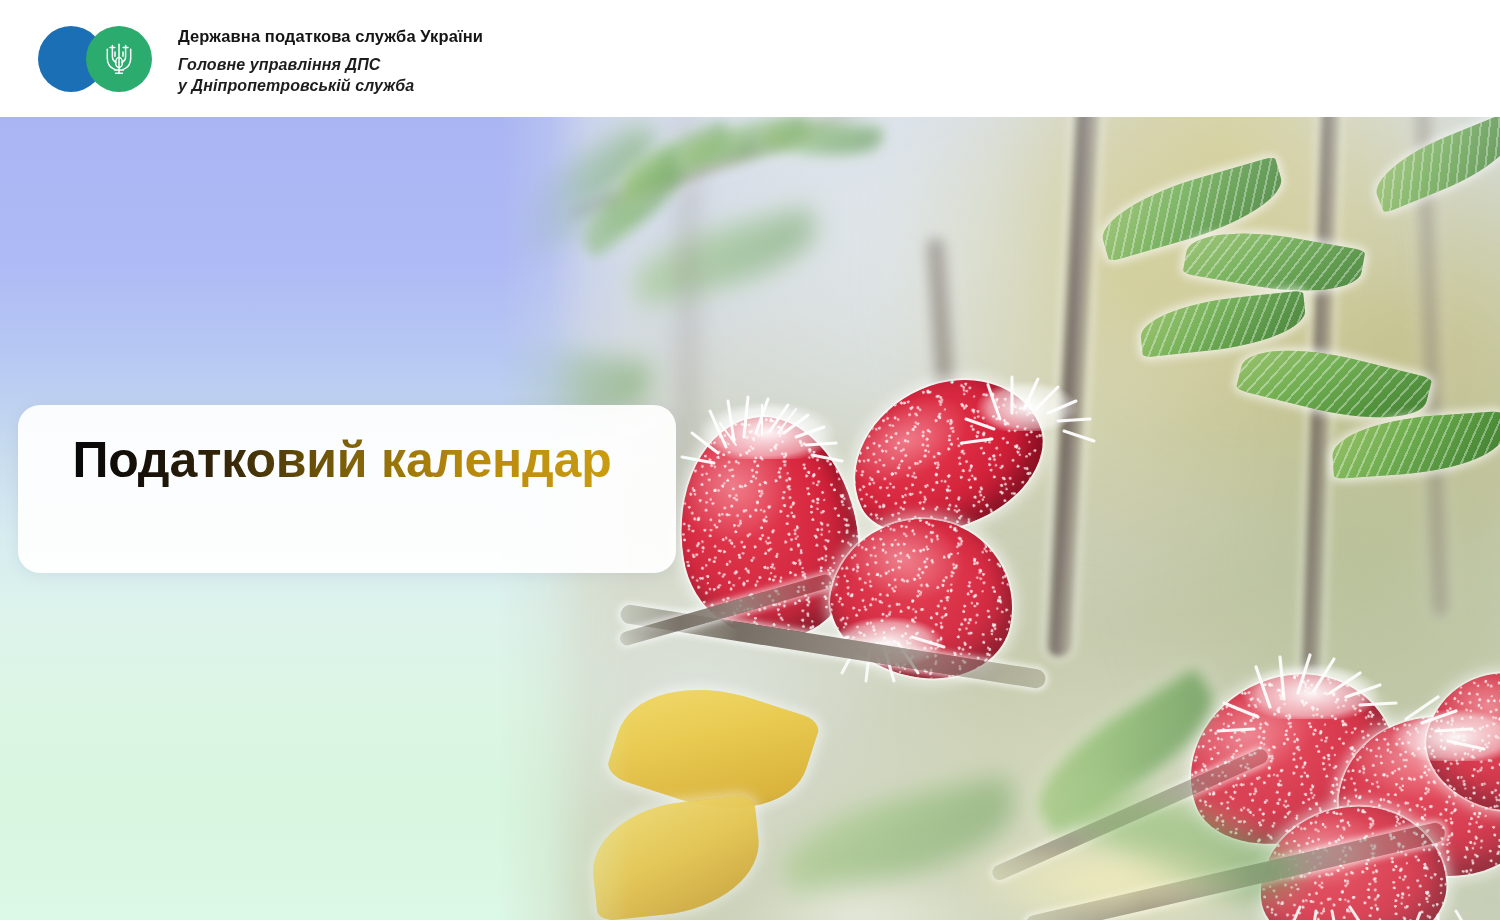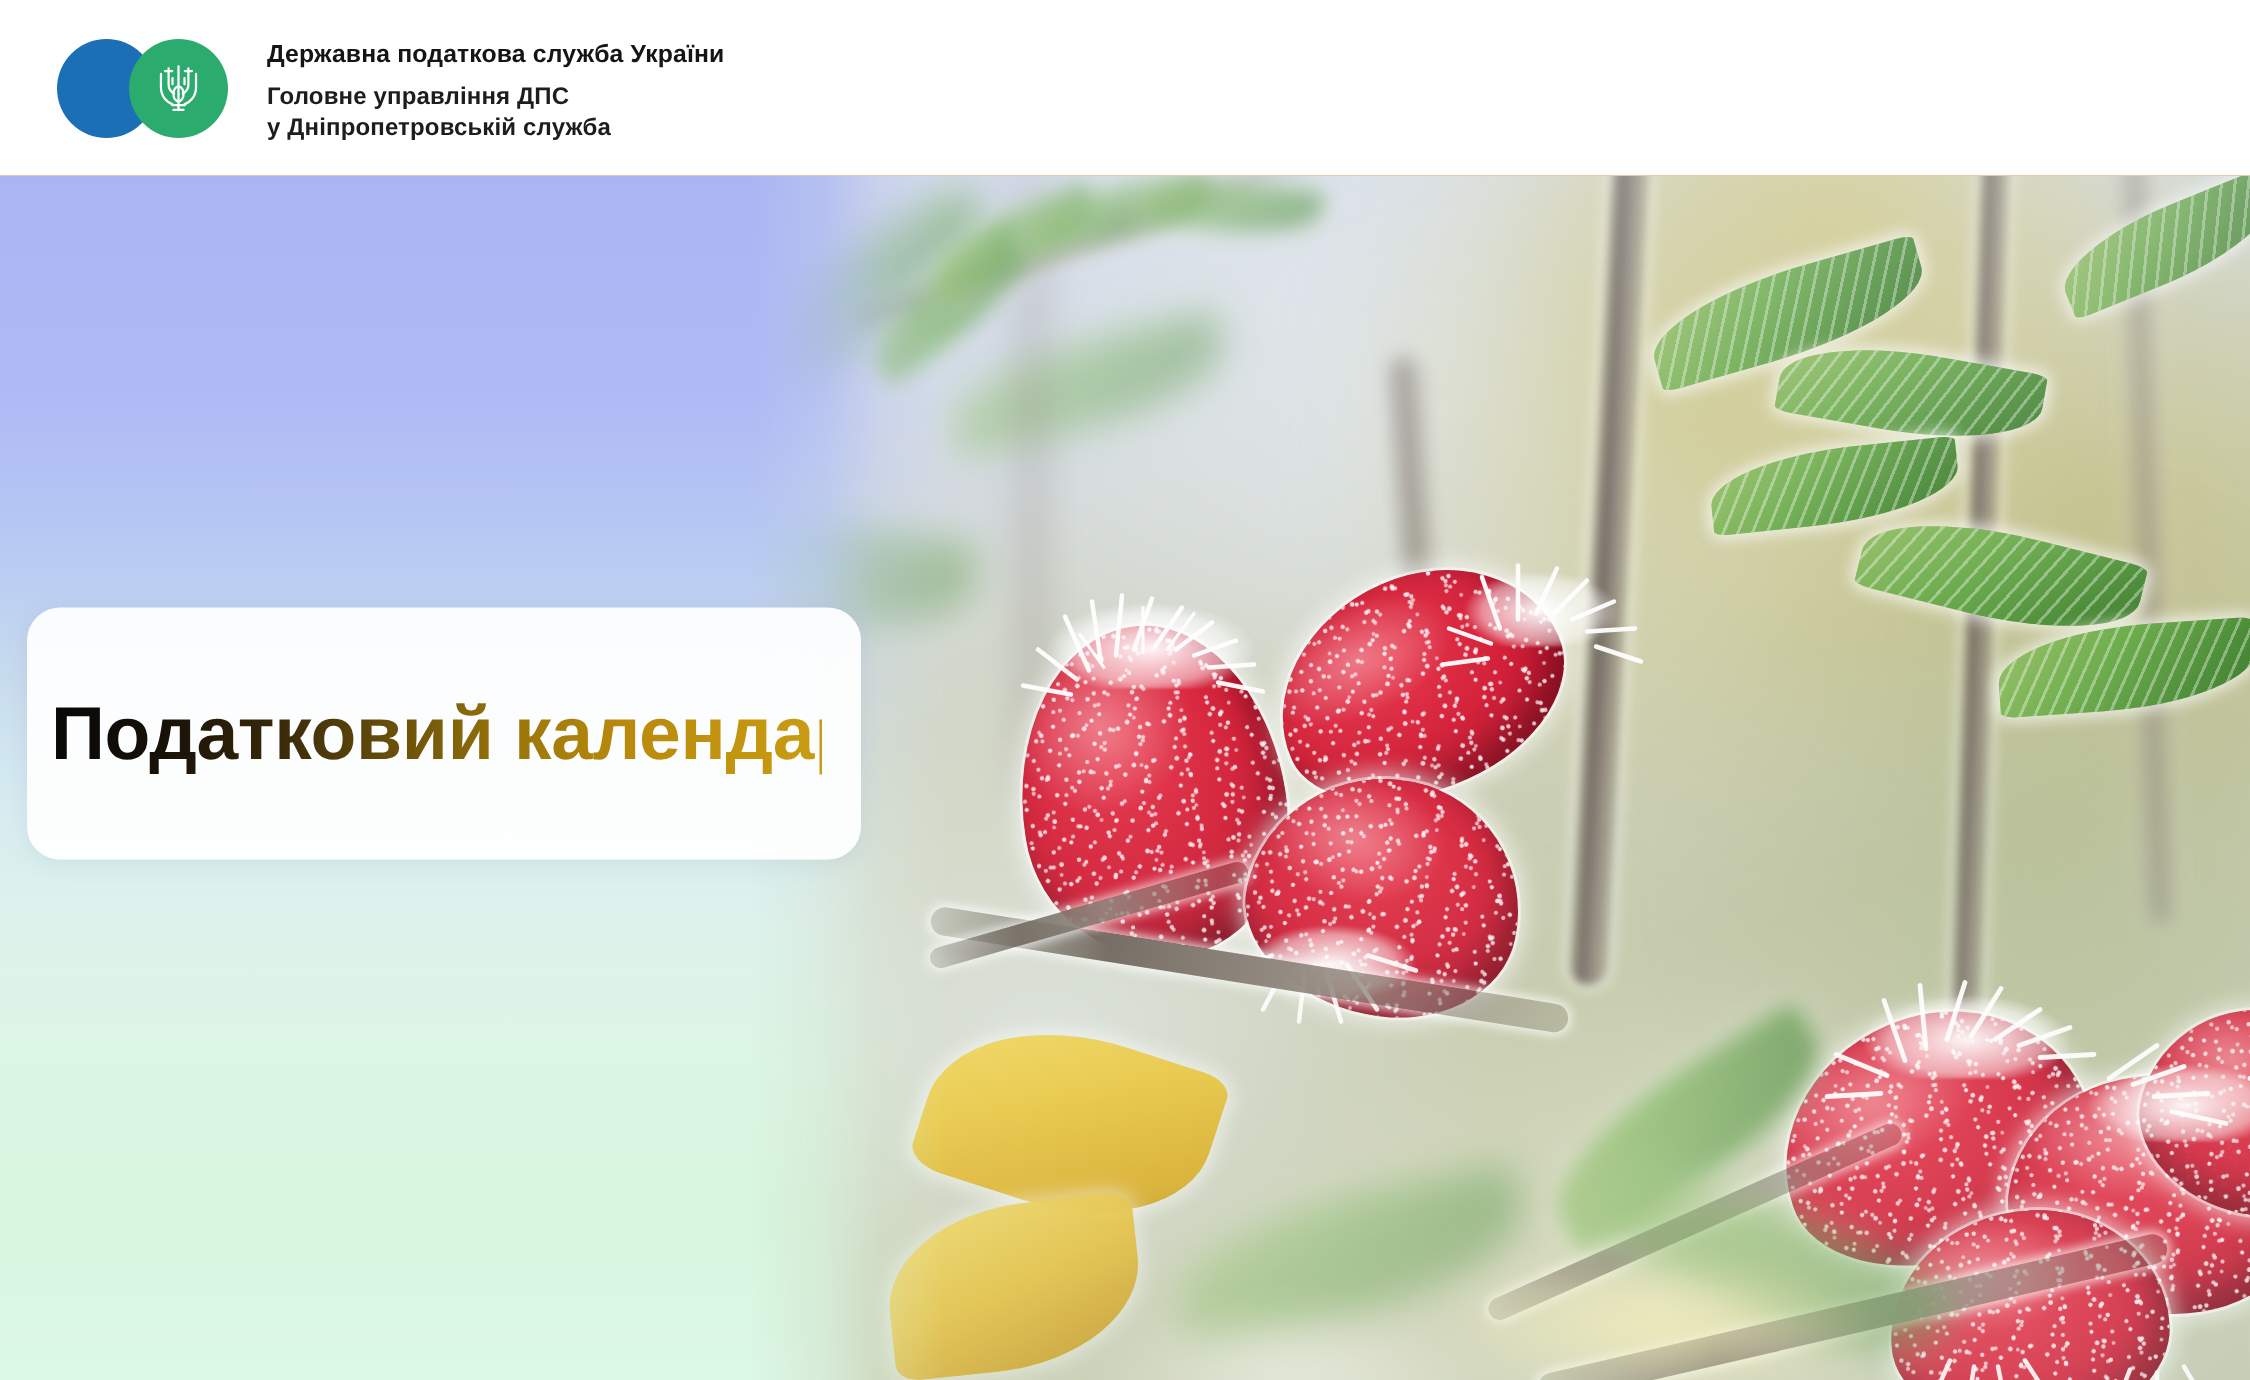--- a/index.html
+++ b/index.html
@@ -10,21 +10,21 @@
   }
   body {
     font-family: "Liberation Sans", "DejaVu Sans", sans-serif;
   }
 
   #poster {
     position: relative;
     width: 1500px;
     height: 920px;
     overflow: hidden;
-    background: #f97316;
+    background: #6d28d9;
   }
 
   
   .header-bar {
     position: absolute;
     left: 0; top: 0;
     width: 1500px;
     height: 117px;
     background: #ffffff;
     z-index: 40;
@@ -70,20 +70,21 @@
     line-height: 1.28;
     white-space: nowrap;
   }
   .org-line2, .org-line3 {
     font-size: 16px;
     font-weight: 700;
     color: #1d1d1d;
     letter-spacing: .1px;
     line-height: 1.33;
     white-space: nowrap;
+    font-style: italic;
   }
   .org-line2 { margin-top: 7px; }
 
   
   .canvas {
     position: absolute;
     left: 0;
     top: 117px;
     width: 1500px;
     height: 803px;
@@ -223,30 +224,29 @@
   .frost-spikes { position: absolute; }
   .blur-sm { filter: blur(3px); }
   .blur-md { filter: blur(7px); }
   .blur-lg { filter: blur(13px); }
 
   
   .title-card {
     position: absolute;
     left: 18px;
     top: 288px;
-    width: 556px;
+    width: 658px;
     min-height: 168px;
     background: rgba(255,255,255,.93);
     border-radius: 22px;
     box-shadow: 0 2px 14px rgba(120,130,160,.14);
     padding: 26px 26px 26px 16px;
     box-sizing: border-box;
     z-index: 30;
     display: flex;
-    flex-direction: column;
     justify-content: center;
     gap: 6px;
   }
   .title-line {
     font-size: 50px;
     font-weight: 700;
     letter-spacing: -0.2px;
     line-height: 1.16;
     white-space: nowrap;
     background-image: linear-gradient(90deg,

